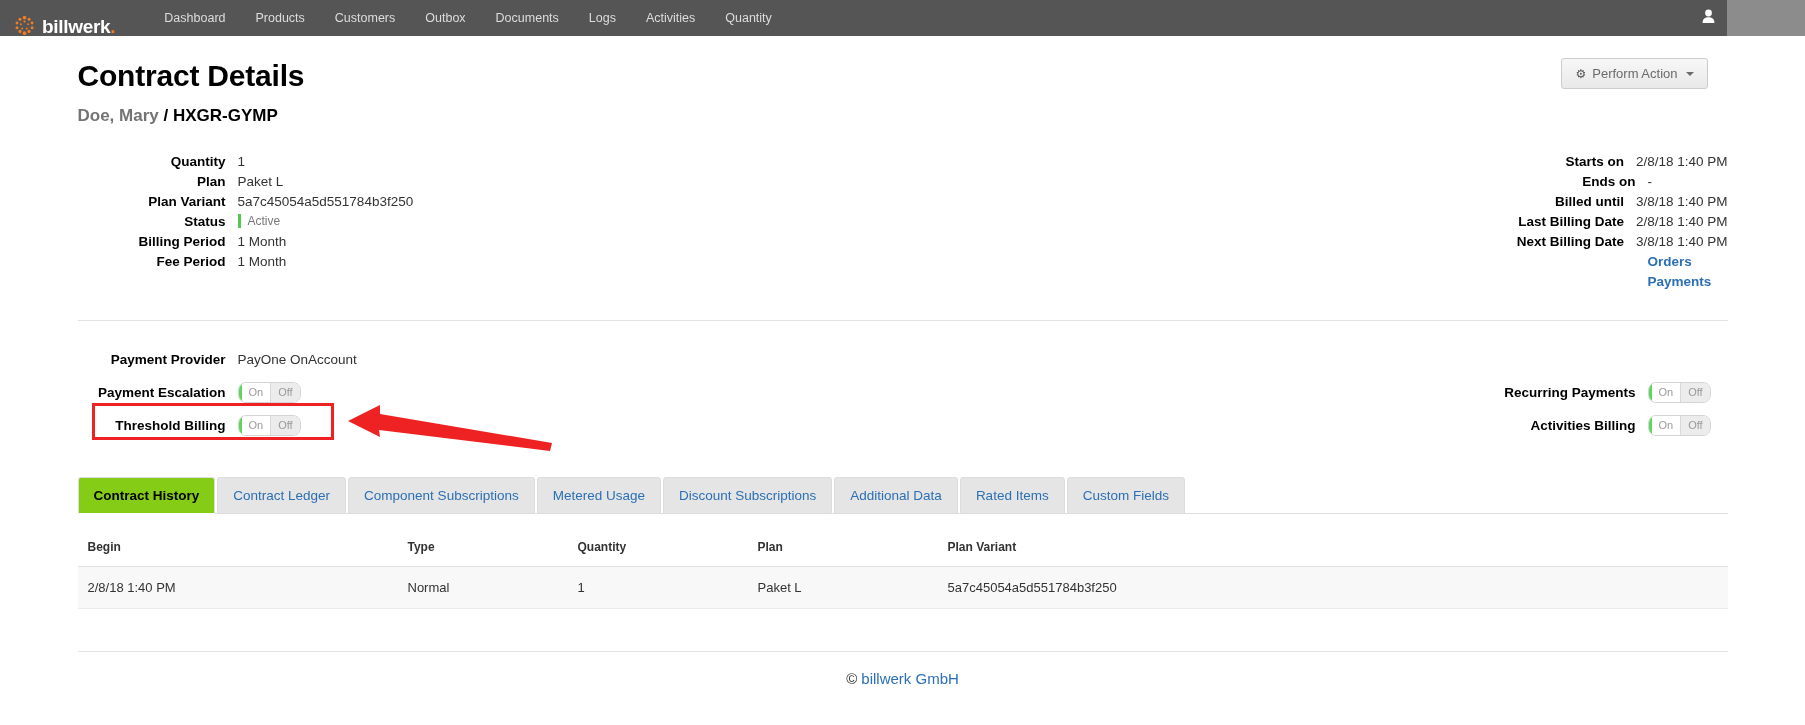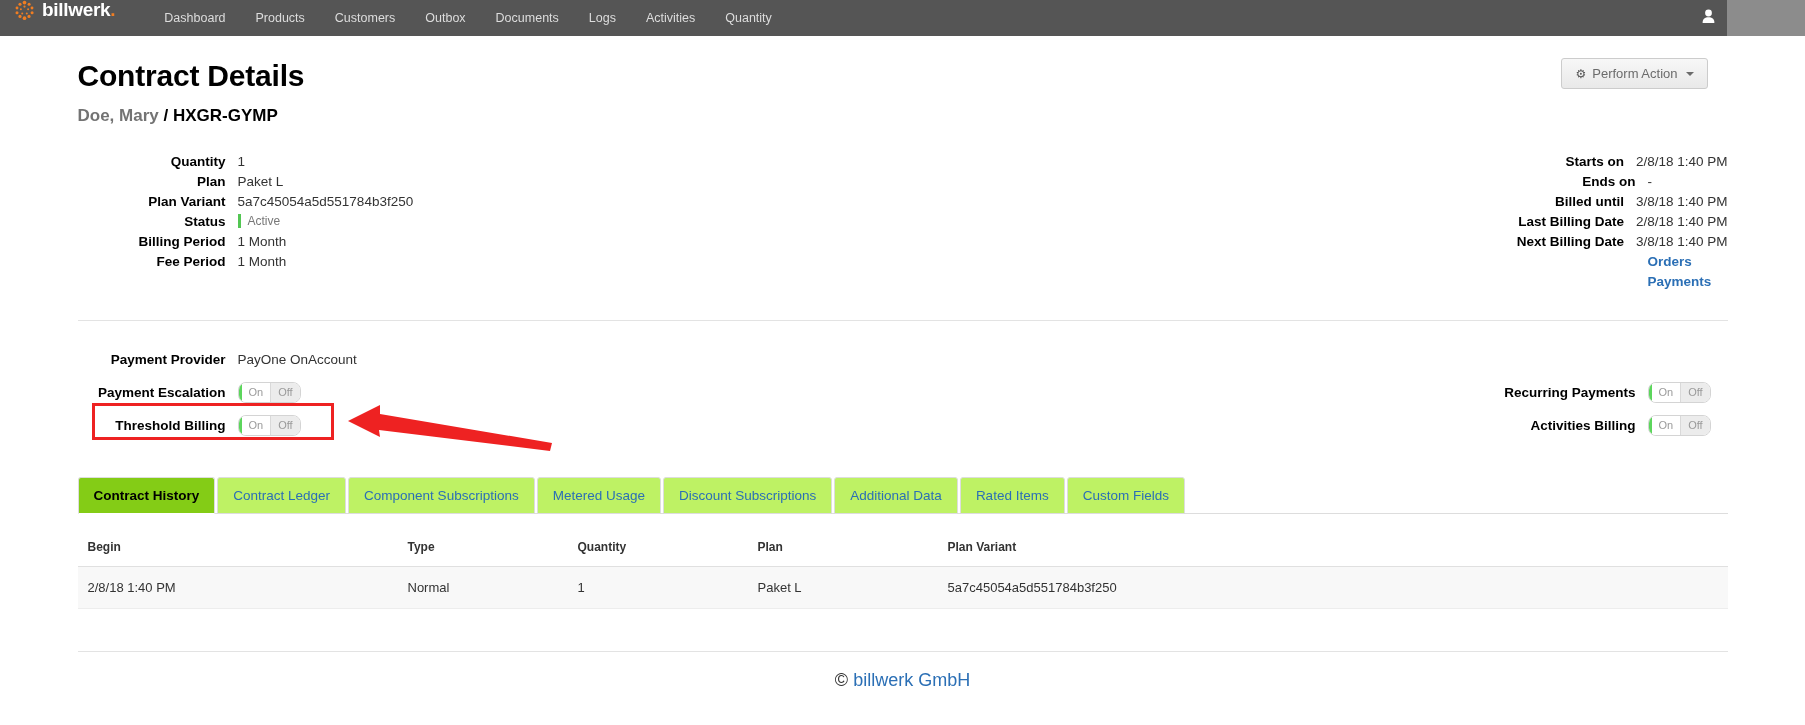--- a/index.html
+++ b/index.html
@@ -14,21 +14,21 @@
   
   .navbar {
     height: 36px;
     background: #555555;
     display: flex;
     align-items: center;
     position: relative;
   }
   .brand {
     display: flex;
-    align-items: flex-start;
+    align-items: flex-end;
     padding: 0 14px 0 14px;
     height: 36px;
   }
   .brand-mark {
     width: 21px; height: 21px;
     position: relative;
     margin-right: 7px;
   }
   .brand-text {
     color: #ffffff;
@@ -253,21 +253,21 @@
   
   .tabs {
     display: flex;
     margin-top: 32px;
     border-bottom: 1px solid #dddddd;
     padding-left: 0px;
   }
   .tab {
     font-size: 13.5px;
     color: #2b6fb5;
-    background: #bef264;
+    background: #e5e5e5;
     border: 1px solid #dddddd;
     border-bottom: 1px solid #dddddd;
     padding: 10px 15px;
     margin-right: 2px;
     border-radius: 3px 3px 0 0;
     cursor: pointer;
     position: relative;
     bottom: -1px;
     white-space: nowrap;
   }
@@ -307,21 +307,21 @@
   .col-variant { width: auto; }
 
   
   .footer-hr {
     border: 0;
     border-top: 1px solid #e3e3e3;
     margin: 42px 0 0 0;
   }
   .footer {
     text-align: center;
-    font-size: 18px;
+    font-size: 15px;
     color: #333;
     padding-top: 18px;
   }
   .footer a { color: #2b6fb5; text-decoration: none; cursor: pointer; }
 </style>
 </head>
 <body>
 
 <div class="navbar">
   <div class="brand">

